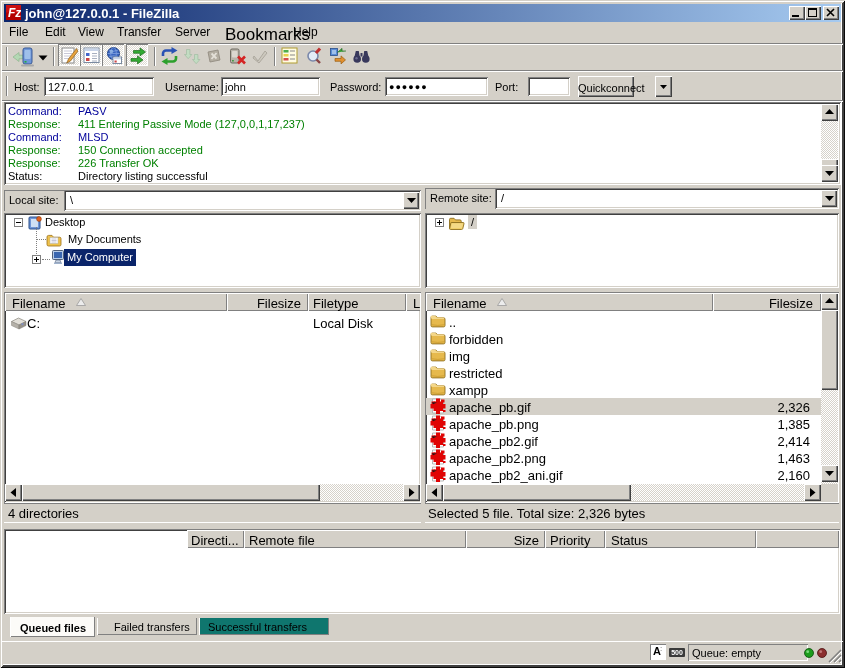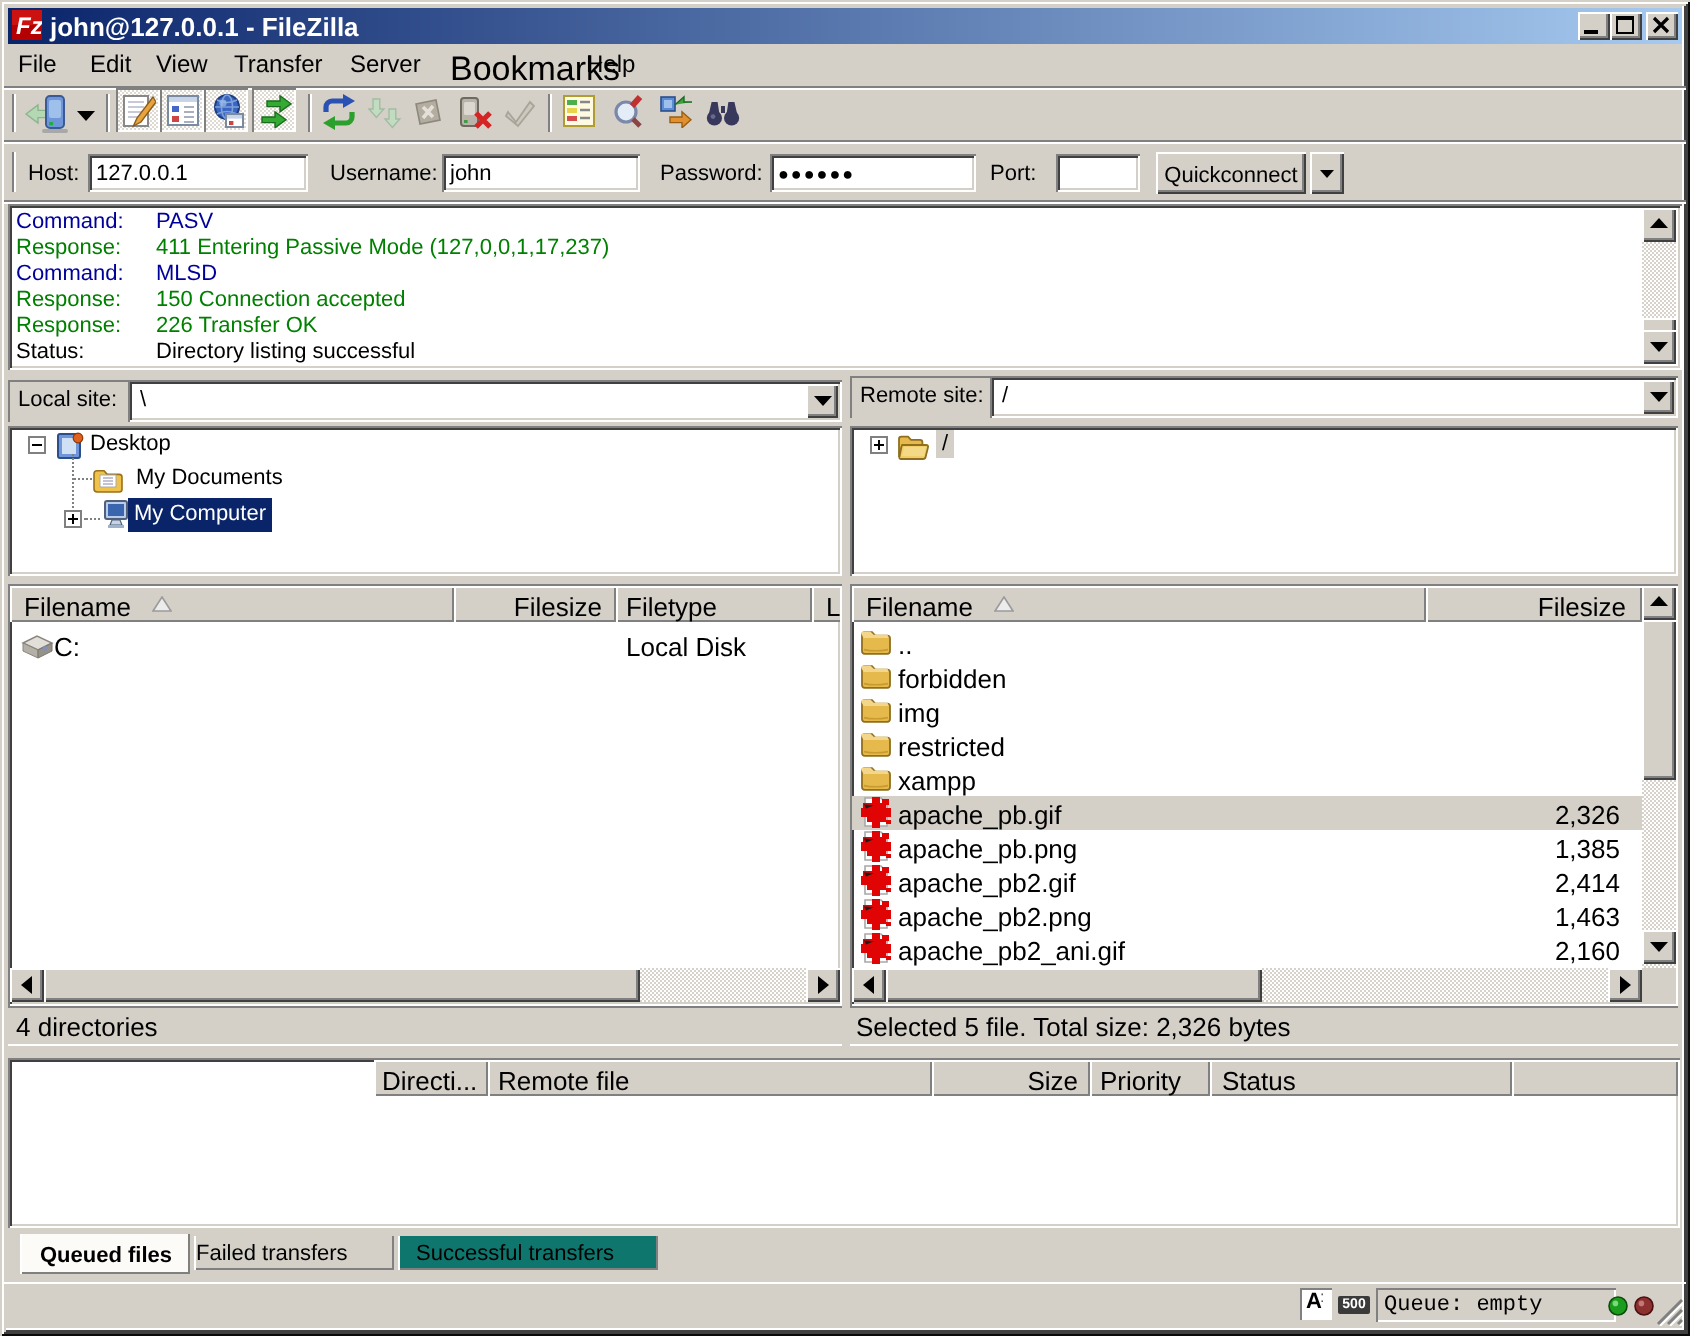--- a/index.html
+++ b/index.html
@@ -168,21 +168,21 @@
   <div class="abs" style="left:6px;top:4px;width:1px;height:20px;background:#808080;"></div>
   <div class="abs" style="left:7px;top:4px;width:1px;height:20px;background:#fff;"></div>
   <div class="abs" style="left:14px;top:9px;">Host:</div>
   <div class="abs white sunk2" style="left:44px;top:5px;width:110px;height:19px;padding:4px 0 0 4px;">127.0.0.1</div>
   <div class="abs" style="left:165px;top:9px;">Username:</div>
   <div class="abs white sunk2" style="left:221px;top:5px;width:99px;height:19px;padding:4px 0 0 4px;">john</div>
   <div class="abs" style="left:330px;top:9px;">Password:</div>
   <div class="abs white sunk2" style="left:385px;top:5px;width:103px;height:19px;padding:5px 0 0 4px;font-size:9px;letter-spacing:1px;">●●●●●●</div>
   <div class="abs" style="left:495px;top:9px;">Port:</div>
   <div class="abs white sunk2" style="left:528px;top:5px;width:42px;height:19px;"></div>
-  <div class="abs raised face" style="left:578px;top:4px;width:75px;height:21px;text-align:center;padding-top:6px;font-size:11px;">Quickconnect</div>
+  <div class="abs raised face" style="left:578px;top:4px;width:56px;height:21px;text-align:center;padding-top:6px;font-size:11px;">Quickconnect</div>
   <div class="abs raised face" style="left:655px;top:4px;width:17px;height:21px;">
     <svg class="abs" style="left:4px;top:8px;" width="9" height="6">
         <path d="M1 1 h7 l-3.5 4 z" fill="#000"></path>
       </svg>
   </div>
 </div>
 <div class="abs" style="left:2px;top:100px;width:841px;height:1px;background:#808080;"></div>
 <div class="abs" style="left:2px;top:101px;width:841px;height:1px;background:#fff;"></div>
 
 <div class="abs white sunk2" style="left:4px;top:102px;width:837px;height:83px;"></div>
@@ -471,32 +471,32 @@
   <div class="abs hdrbtn" style="left:182px;top:0;width:57px;height:18px;padding:3px 0 0 4px;">Directi...</div>
   <div class="abs hdrbtn" style="left:239px;top:0;width:222px;height:18px;padding:3px 0 0 5px;">Remote file</div>
   <div class="abs hdrbtn" style="left:461px;top:0;width:79px;height:18px;padding:3px 6px 0 0;text-align:right;">Size</div>
   <div class="abs hdrbtn" style="left:540px;top:0;width:60px;height:18px;padding:3px 0 0 5px;">Priority</div>
   <div class="abs hdrbtn" style="left:600px;top:0;width:151px;height:18px;padding:3px 0 0 6px;">Status</div>
   <div class="abs hdrbtn" style="left:751px;top:0;width:83px;height:18px;"></div>
 </div>
 
 <div id="tabs" class="abs" style="left:4px;top:617px;width:836px;height:21px;">
   <div class="abs" style="left:6px;top:0;width:85px;height:20px;background:#fcfbf8;box-shadow:inset 1px 0 0 #fff, inset -1px -1px 0 #808080;padding:5px 0 0 10px;font-weight:bold;font-size:11px;">Queued files</div>
-  <div class="abs" style="left:93px;top:1px;width:100px;height:17px;background:#d4d0c8;box-shadow:inset 1px 0 0 #fff, inset -1px -1px 0 #808080;padding:3px 0 0 1px;">Failed transfers</div>
+  <div class="abs" style="left:93px;top:1px;width:100px;height:17px;background:#d4d0c8;box-shadow:inset 1px 0 0 #fff, inset -1px -1px 0 #808080;padding:3px 0 0 17px;">Failed transfers</div>
   <div class="abs" style="left:195px;top:1px;width:130px;height:17px;background:#0f766e;box-shadow:inset 1px 0 0 #fff, inset -1px -1px 0 #808080;padding:3px 0 0 9px;">Successful transfers</div>
 </div>
 
 <div class="abs" style="left:2px;top:641px;width:841px;height:1px;background:#fff;"></div>
 <div id="statusbar" class="abs" style="left:0;top:642px;width:845px;height:22px;">
   <div class="abs sunk1" style="left:650px;top:2px;width:16px;height:16px;background:#fff;">
     <span class="abs" style="left:3px;top:1px;font-weight:bold;font-size:11px;">A</span>
     <span class="abs" style="left:10px;top:0px;font-size:8px;color:#555;">:</span>
   </div>
   <div class="abs" style="left:669px;top:6px;width:16px;height:9px;background:#3a3a3a;border-radius:1px;color:#fff;font-size:7px;font-weight:bold;text-align:center;line-height:9px;">500</div>
-  <div class="abs sunk1 face" style="left:688px;top:2px;width:120px;height:17px;padding:3px 0 0 4px;font-family:Liberation Mono, monospace;">Queue: empty</div>
+  <div class="abs sunk1 face" style="left:688px;top:2px;width:120px;height:17px;padding:3px 0 0 4px;">Queue: empty</div>
   <svg class="abs" style="left:804px;top:6px;" width="10" height="10">
       <circle cx="5" cy="5" r="4.5" fill="#1c9c1c" stroke="#0c4c0c" stroke-width="0.8"></circle>
       <circle cx="3.7" cy="3.7" r="1.4" fill="#7cd87c"></circle>
     </svg>
   <svg class="abs" style="left:817px;top:6px;" width="10" height="10">
       <circle cx="5" cy="5" r="4.5" fill="#8c3030" stroke="#4c1010" stroke-width="0.8"></circle>
       <circle cx="3.7" cy="3.7" r="1.4" fill="#c07878"></circle>
     </svg>
   <svg class="abs" style="left:828px;top:7px;" width="14" height="14">
     <path d="M13 1 L1 13 M13 6 L6 13 M13 11 L11 13" stroke="#808080" stroke-width="1.5"></path>

